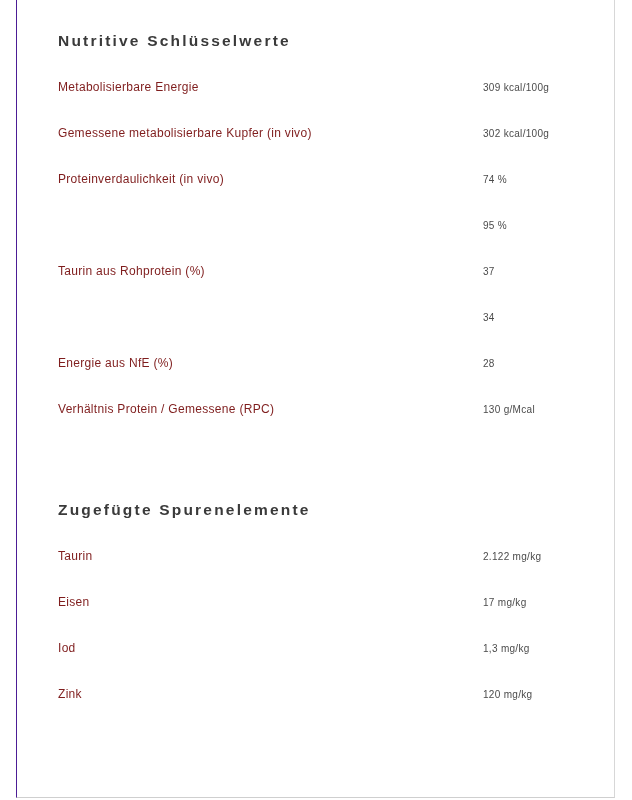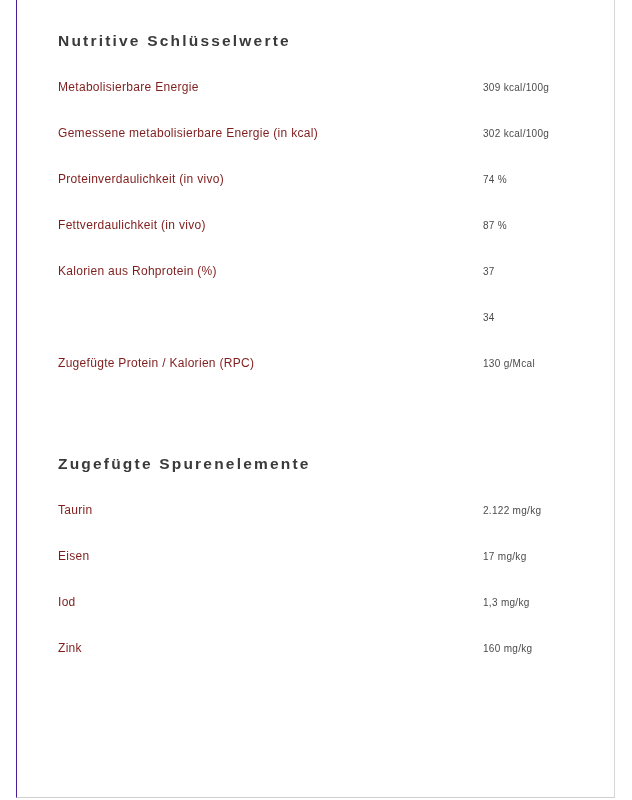--- a/index.html
+++ b/index.html
@@ -65,46 +65,49 @@
 <div class="sheet" id="sheet">
   <div class="section">
     <div class="section-heading">Nutritive Schlüsselwerte</div>
 
   <div class="row">
     <span class="row-label">Metabolisierbare Energie</span>
     <span class="row-value">309 kcal/100g</span>
   </div>
 
   <div class="row">
-    <span class="row-label">Gemessene metabolisierbare Energie (in kcal)</span>
+    <span class="row-label">Gemessene metabolisierbare Kupfer (in vivo)</span>
     <span class="row-value">302 kcal/100g</span>
   </div>
 
   <div class="row">
     <span class="row-label">Proteinverdaulichkeit (in vivo)</span>
     <span class="row-value">74 %</span>
   </div>
 
   <div class="row">
-    <span class="row-label">Fettverdaulichkeit (in vivo)</span>
-    <span class="row-value">87 %</span>
+    <span class="row-value">95 %</span>
   </div>
 
   <div class="row">
-    <span class="row-label">Kalorien aus Rohprotein (%)</span>
+    <span class="row-label">Taurin aus Rohprotein (%)</span>
     <span class="row-value">37</span>
   </div>
 
   <div class="row">
     <span class="row-value">34</span>
   </div>
 
+  <div class="row">
+    <span class="row-label">Energie aus NfE (%)</span>
+    <span class="row-value">28</span>
+  </div>
 
   <div class="row">
-    <span class="row-label">Zugefügte Protein / Kalorien  (RPC)</span>
+    <span class="row-label">Verhältnis Protein / Gemessene  (RPC)</span>
     <span class="row-value">130 g/Mcal</span>
   </div>
 </div>
 
   <div class="section">
     <div class="section-heading">Zugefügte Spurenelemente</div>
 
   <div class="row">
     <span class="row-label">Taurin</span>
     <span class="row-value">2.122 mg/kg</span>
@@ -116,16 +119,16 @@
   </div>
 
 
   <div class="row">
     <span class="row-label">Iod</span>
     <span class="row-value">1,3 mg/kg</span>
   </div>
 
   <div class="row">
     <span class="row-label">Zink</span>
-    <span class="row-value">160 mg/kg</span>
+    <span class="row-value">120 mg/kg</span>
   </div>
 </div>
 </div>
 
 </body></html>

